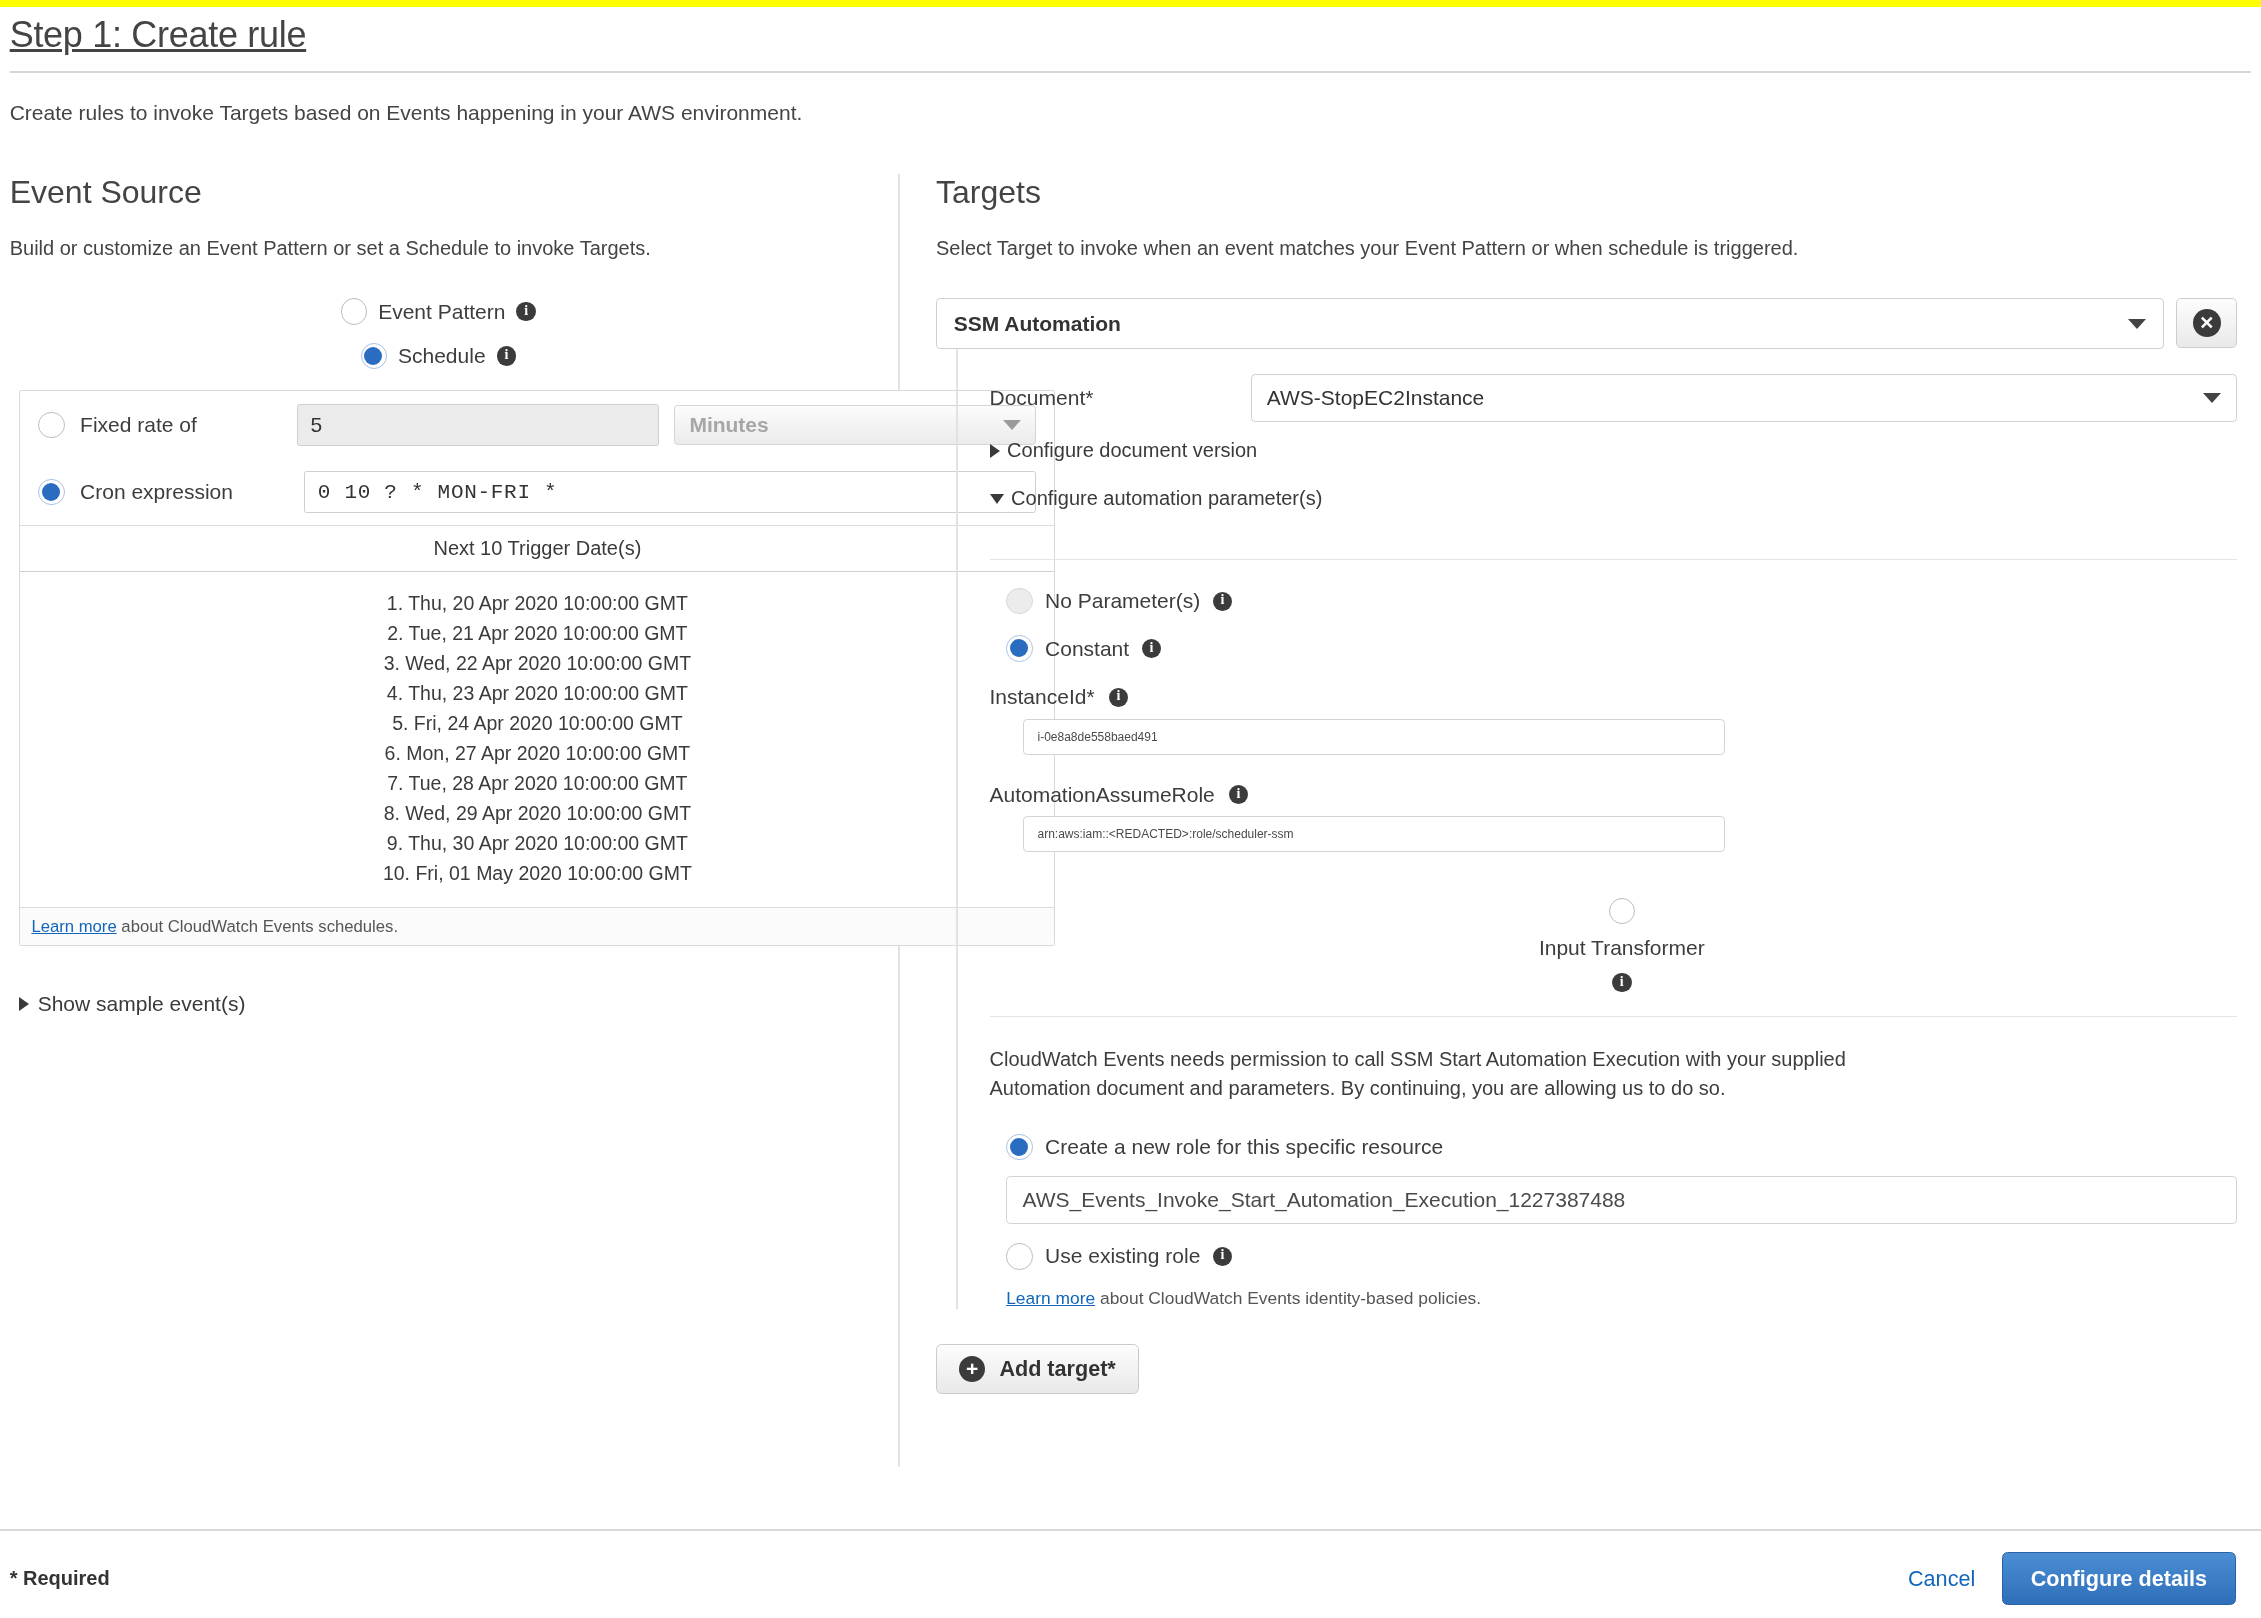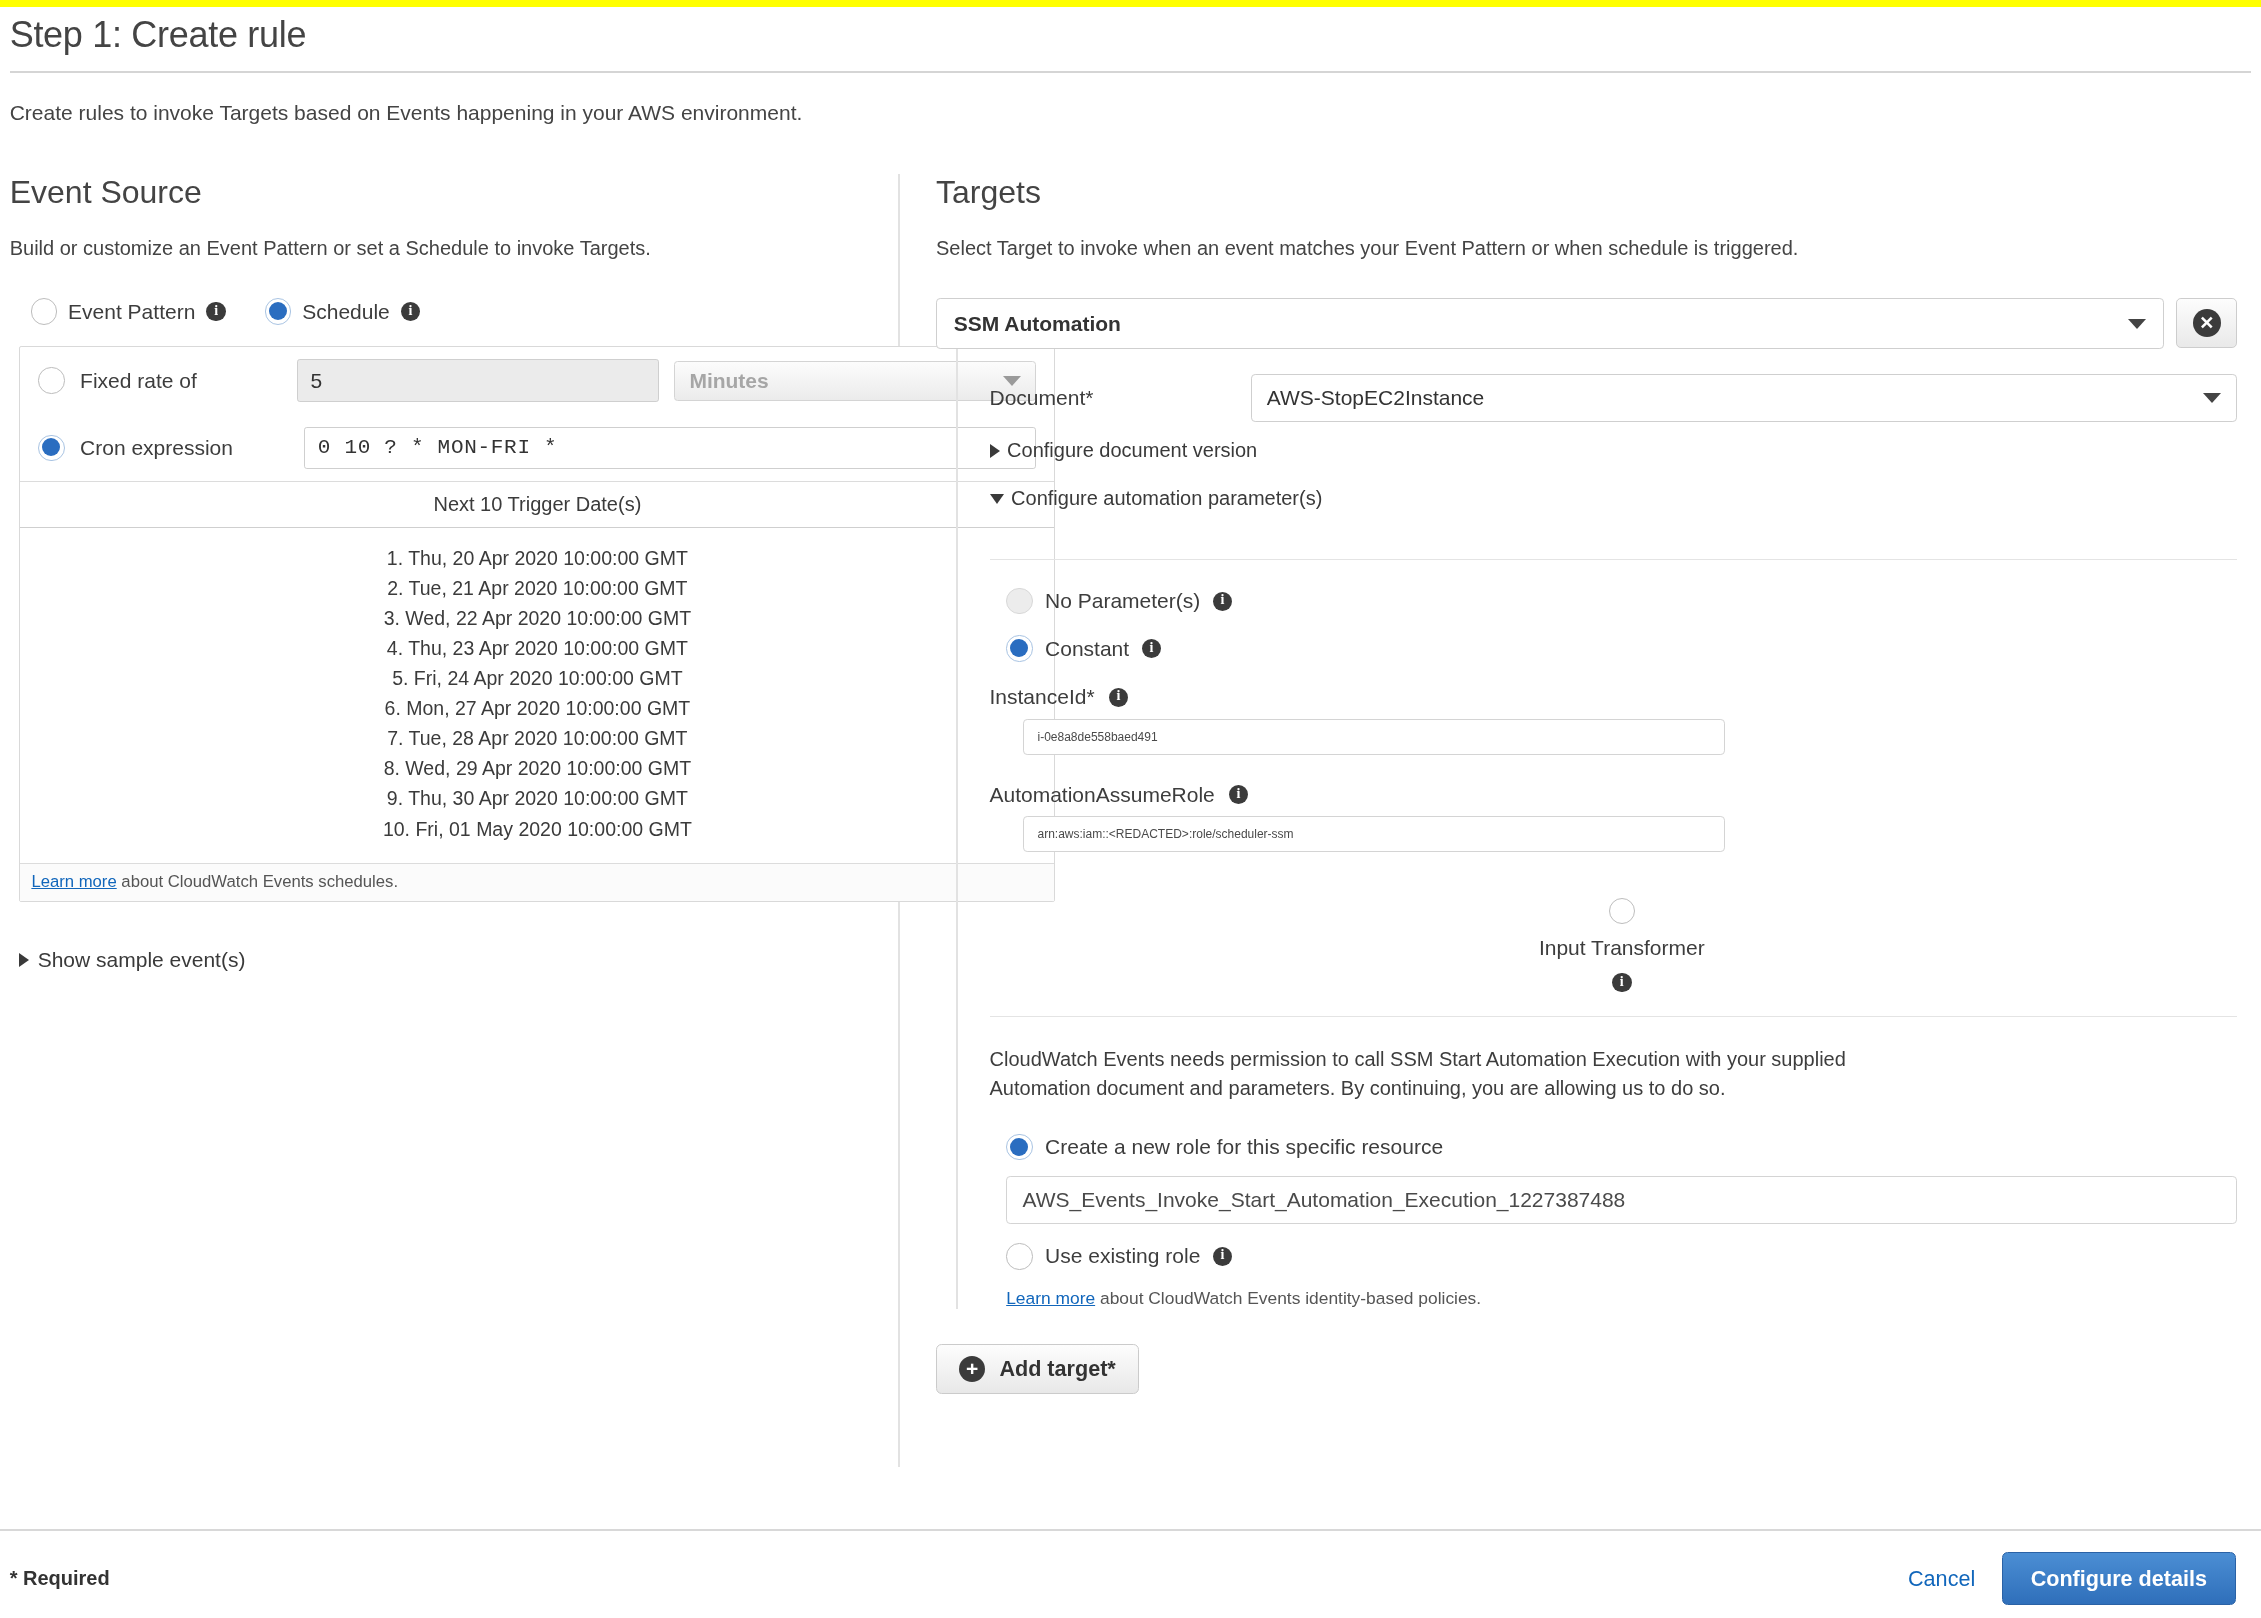--- a/index.html
+++ b/index.html
@@ -22,20 +22,21 @@
     position: relative;
     height: 1612px;
   }
   
   .page-title {
     font-size: 36px;
     font-weight: 400;
     color: #444444;
     margin: 7px 0 0 9.7px;
     letter-spacing: -0.3px;
+    text-decoration: underline;
   }
   .title-rule {
     border-bottom: 2.1px solid #d5d5d5;
     margin: 15.3px 9.7px 0 9.7px;
   }
   .page-subtitle {
     font-size: 21px;
     color: #444444;
     margin: 28px 0 0 9.7px;
   }
@@ -120,20 +121,21 @@
   }
   .info-icon span { transform: translateY(-0.7px); }
 
   
   .source-mode-row {
     display: flex;
     align-items: center;
     gap: 18px;
     margin-bottom: 21px;
     padding-left: 21px;
+    flex-direction: column;
   }
   .source-mode-item {
     display: flex;
     align-items: center;
     gap: 11px;
     margin-right: 21px;
   }
 
   
   .schedule-panel {

